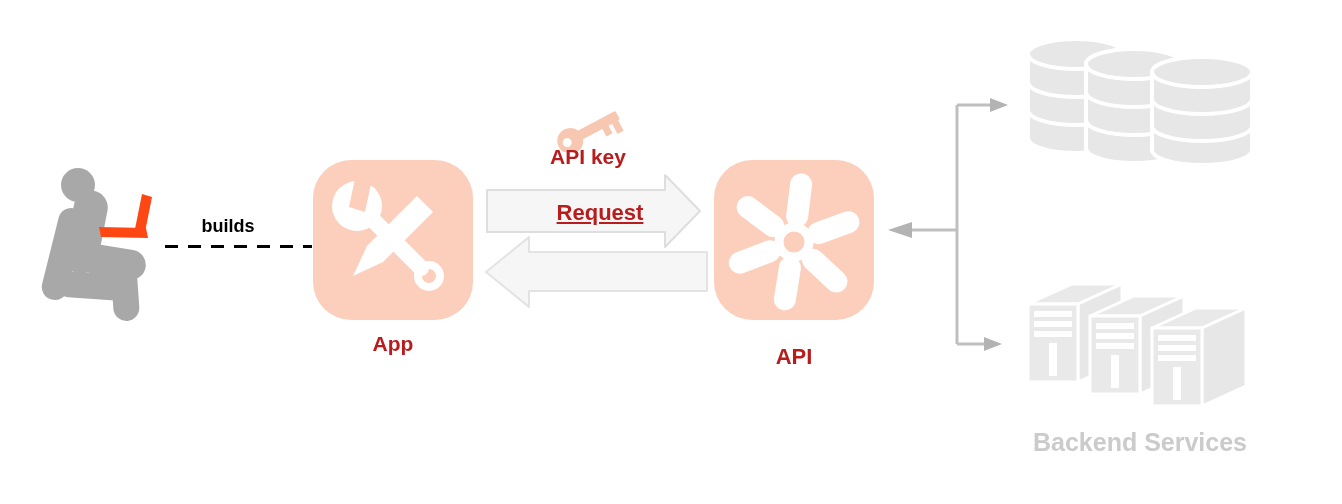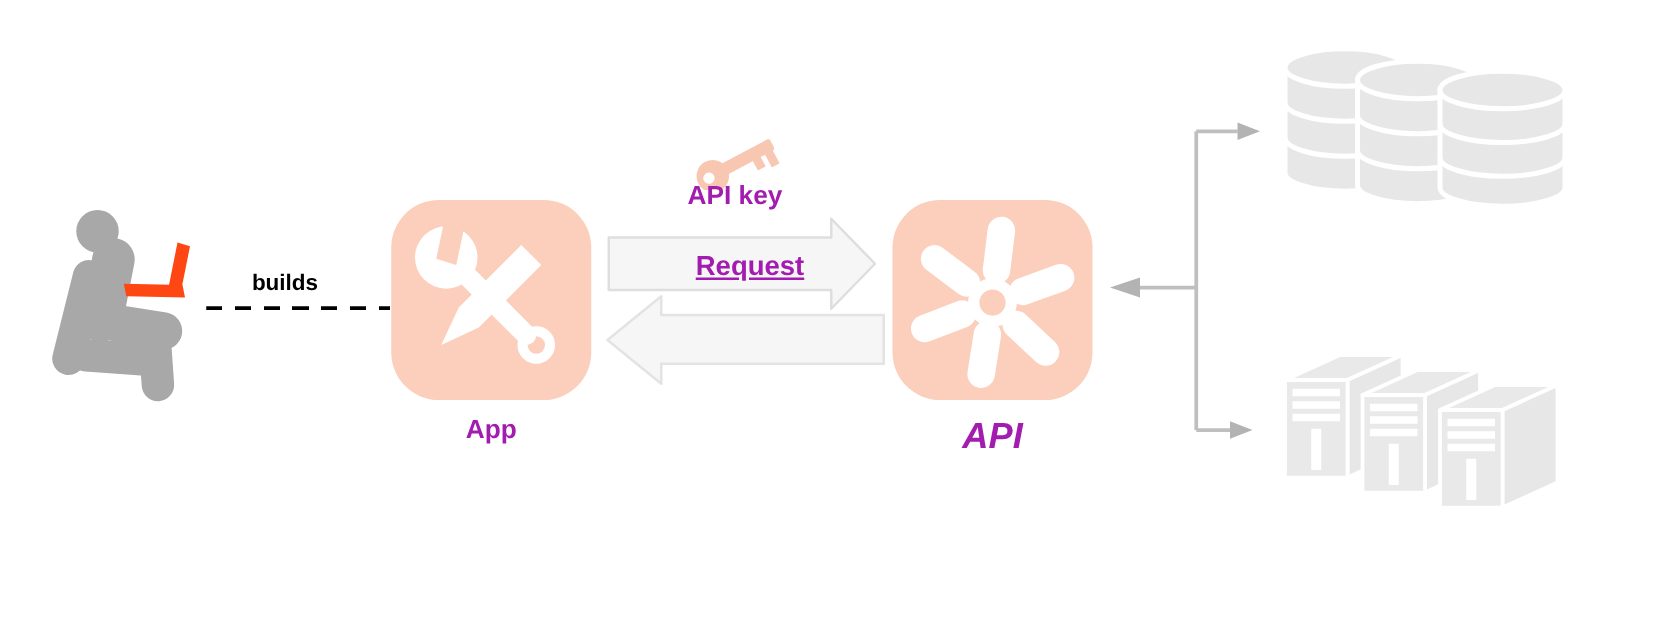--- a/index.html
+++ b/index.html
@@ -3,21 +3,21 @@
 <meta charset="utf-8">
 <style>
   html,body{margin:0;padding:0;background:#fff;}
   .stage{
     position:relative;width:1342px;height:504px;background:#ffffff;overflow:hidden;
     font-family:"Liberation Sans","DejaVu Sans",sans-serif;
   }
   .abs{position:absolute;}
   .lbl{font-weight:bold;text-align:center;}
   .lbl-dark{color:#000000;}
-  .lbl-muted{color:#a21caf;}
+  .lbl-muted{color:#b91c1c;}
   .lbl-backend{color:#cbcbcb;}
   .app-tile{
     width:160px;height:160px;border-radius:38px;background:#fbcfbc;
   }
   .dashline{
     height:3px;
     background:repeating-linear-gradient(90deg,#000 0 13px,transparent 13px 23px);
   }
   .prewrap{white-space:pre-line;}
   svg{display:block;}
@@ -92,21 +92,21 @@
         <line x1="83.2" y1="56.2" x2="87.1" y2="24.4"></line>
         <line x1="59.2" y1="66.3" x2="33.7" y2="47.1"></line>
         <line x1="55.7" y1="91.3" x2="25.8" y2="102.8"></line>
         <line x1="75.9" y1="107.7" x2="70.9" y2="139.3"></line>
         <line x1="99.0" y1="99.7" x2="122.4" y2="121.6"></line>
         <line x1="104.4" y1="73.1" x2="134.5" y2="62.2"></line>
       </g>
       <circle cx="80" cy="82" r="15" fill="none" stroke="#fff" stroke-width="9"></circle>
     </svg>
   </div>
-  <div class="abs lbl lbl-muted" style="left:714px;top:333px;width:160px;font-size:29px;font-style:italic;">API</div>
+  <div class="abs lbl lbl-muted" style="left:714px;top:344px;width:160px;font-size:22px;">API</div>
 
   <svg class="abs" style="left:880px;top:95px;" width="140" height="260" viewBox="0 0 140 260">
     <g stroke="#bfbfbf" stroke-width="3" fill="none">
       <line x1="77" y1="10" x2="77" y2="249"></line>
       <line x1="77" y1="10" x2="110" y2="10"></line>
       <line x1="30" y1="135" x2="77" y2="135"></line>
       <line x1="77" y1="249" x2="104" y2="249"></line>
     </g>
     <g fill="#b3b3b3">
       <polygon points="110,3 110,17 128,10"></polygon>
@@ -171,14 +171,15 @@
       <polygon points="182,50 226,30 226,108 182,128" fill="#e7e7e7"></polygon>
       <rect x="132" y="50" width="50" height="78" fill="#e9e9e9"></rect>
     </g>
     <g fill="#fff">
       <rect x="138" y="57" width="38" height="6"></rect>
         <rect x="138" y="67" width="38" height="6"></rect>
       <rect x="138" y="77" width="38" height="6"></rect>
         <rect x="153" y="89" width="8" height="33"></rect>
     </g>
   </svg>
+  <div class="abs lbl lbl-backend" style="left:1015px;top:428px;width:250px;font-size:25px;">Backend Services</div>
 
 </div>
 
 </body></html>

